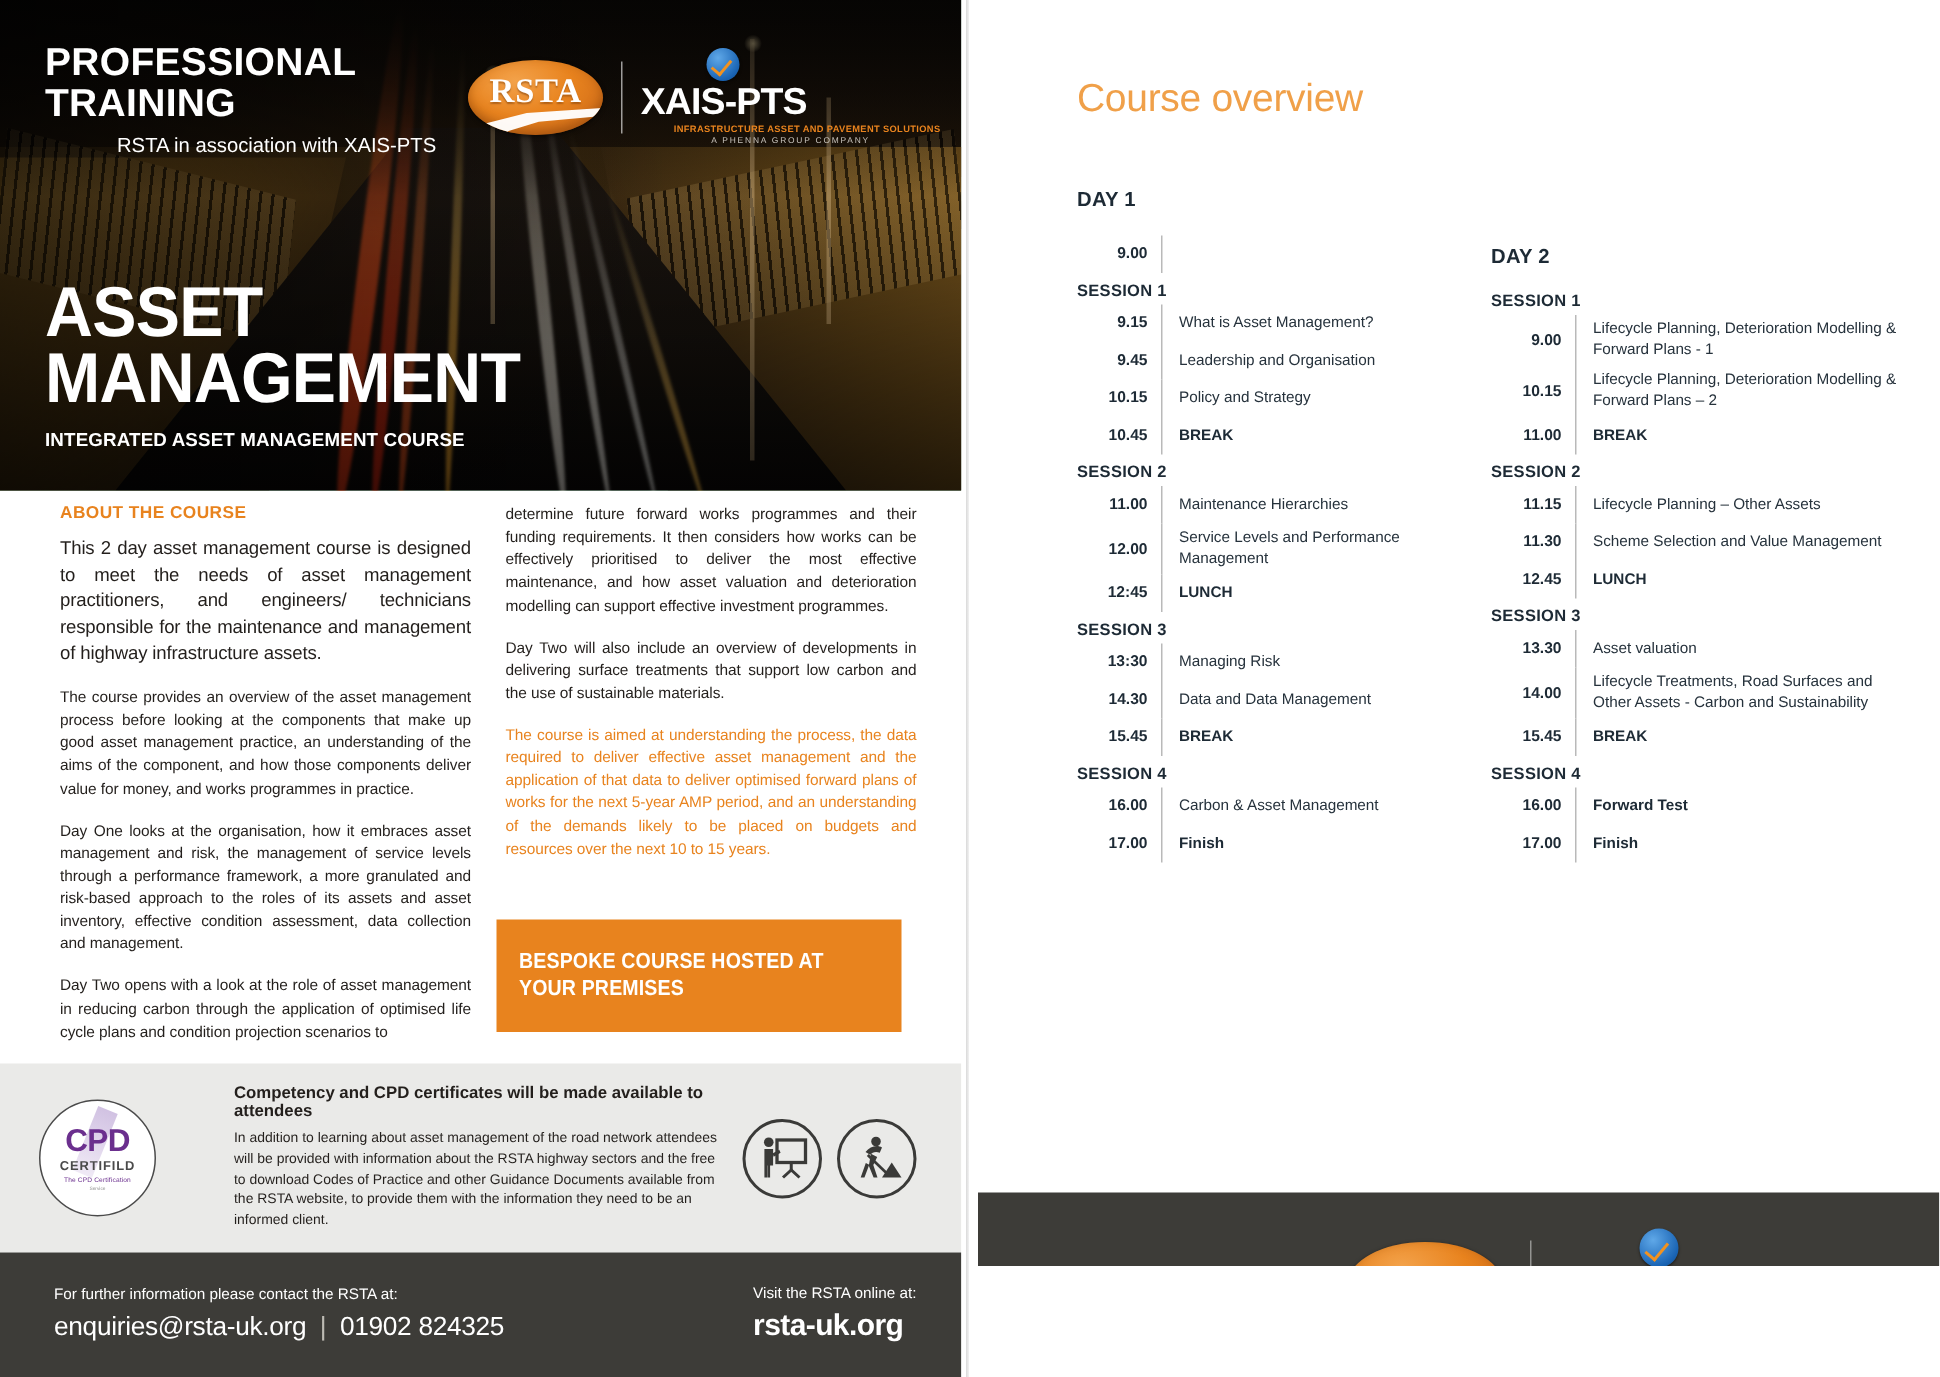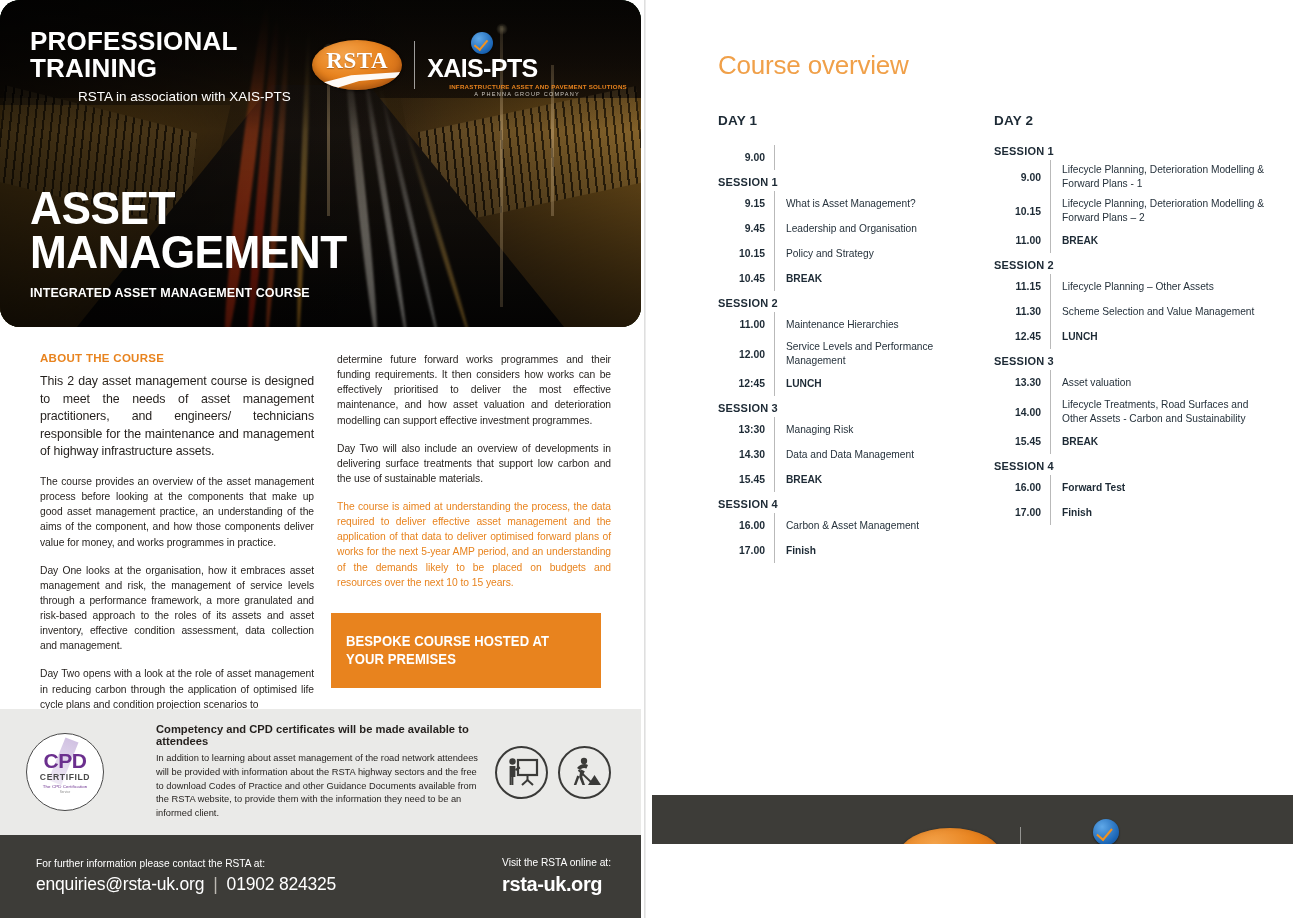--- a/index.html
+++ b/index.html
@@ -26,21 +26,20 @@
   }
   .page-right {
     position: relative; width: 641px; height: 844px; background: #ffffff;
     overflow: hidden; flex: 0 0 641px;
   }
 
   
   .hero {
     position: relative; width: 641px; height: 327px; overflow: hidden;
     background: #14532d;
-    border-radius: 20px;
   }
   .hero-photo { position: absolute; inset: 0; }
   
   .hp-sky {
     position: absolute; left: 0; top: 0; width: 100%; height: 36%;
     background: linear-gradient(to bottom, #0b0906 0%, #171009 55%, #241809 100%);
   }
   .hp-ground {
     position: absolute; left: 0; top: 30%; width: 100%; height: 70%;
     background: linear-gradient(to bottom, #3c2a10 0%, #2a1d0b 30%, #17100a 75%, #0d0907 100%);
@@ -157,21 +156,21 @@
     letter-spacing: -0.5px; text-transform: uppercase;
     transform: scaleX(.94); transform-origin: left bottom;
   }
   .hero-courseline {
     position: absolute; left: 30px; bottom: 27px; z-index: 5;
     color: #ffffff; font-weight: 700; font-size: 12.5px; letter-spacing: .1px;
     text-transform: uppercase;
   }
 
   
-  .body-area { position: relative; padding: 9px 30px 0 40px; height: 382px; margin-top: 16px; }
+  .body-area { position: relative; padding: 9px 30px 0 40px; height: 382px; }
   .cols { display: flex; gap: 23px; }
   .col { width: 278px; }
   .about-h {
     color: #e8831e; font-weight: 700; font-size: 11.5px; letter-spacing: .3px;
     text-transform: uppercase; margin-bottom: 9px;
   }
   .lead {
     color: #231f1c; font-size: 12.4px; line-height: 1.42; text-align: justify;
     font-weight: 400; letter-spacing: -.1px;
   }
@@ -234,21 +233,21 @@
   .foot-big { color: #ffffff; font-size: 17.5px; font-weight: 400; letter-spacing: -.2px; display: flex; align-items: baseline; gap: 9px; }
   .foot-pipe { color: #bdbab3; font-weight: 300; }
   .foot-right { margin-left: auto; padding-right: 30px; text-align: left; }
   .foot-url { color: #ffffff; font-size: 20px; font-weight: 700; letter-spacing: -.4px; margin-top: 2px; }
 
   
   .overview-h {
     color: #f0a049; font-size: 26px; font-weight: 400;
     position: absolute; left: 66px; top: 50px; letter-spacing: -.2px;
   }
-  .sched { position: absolute; left: 66px; top: 113px; width: 556px; display: flex; }
+  .sched { position: absolute; left: 66px; top: 125px; width: 556px; display: flex; align-items: flex-end; }
   .sched-col { width: 272px; }
   .sched-col.day2 { margin-left: 4px; }
   .day-h {
     color: #1d2a35; font-weight: 700; font-size: 13.5px; letter-spacing: .2px;
     margin-bottom: 17px;
   }
   .session-h {
     color: #1d2a35; font-weight: 700; font-size: 11px; letter-spacing: .2px;
     margin: 6px 0 3px 0;
   }

